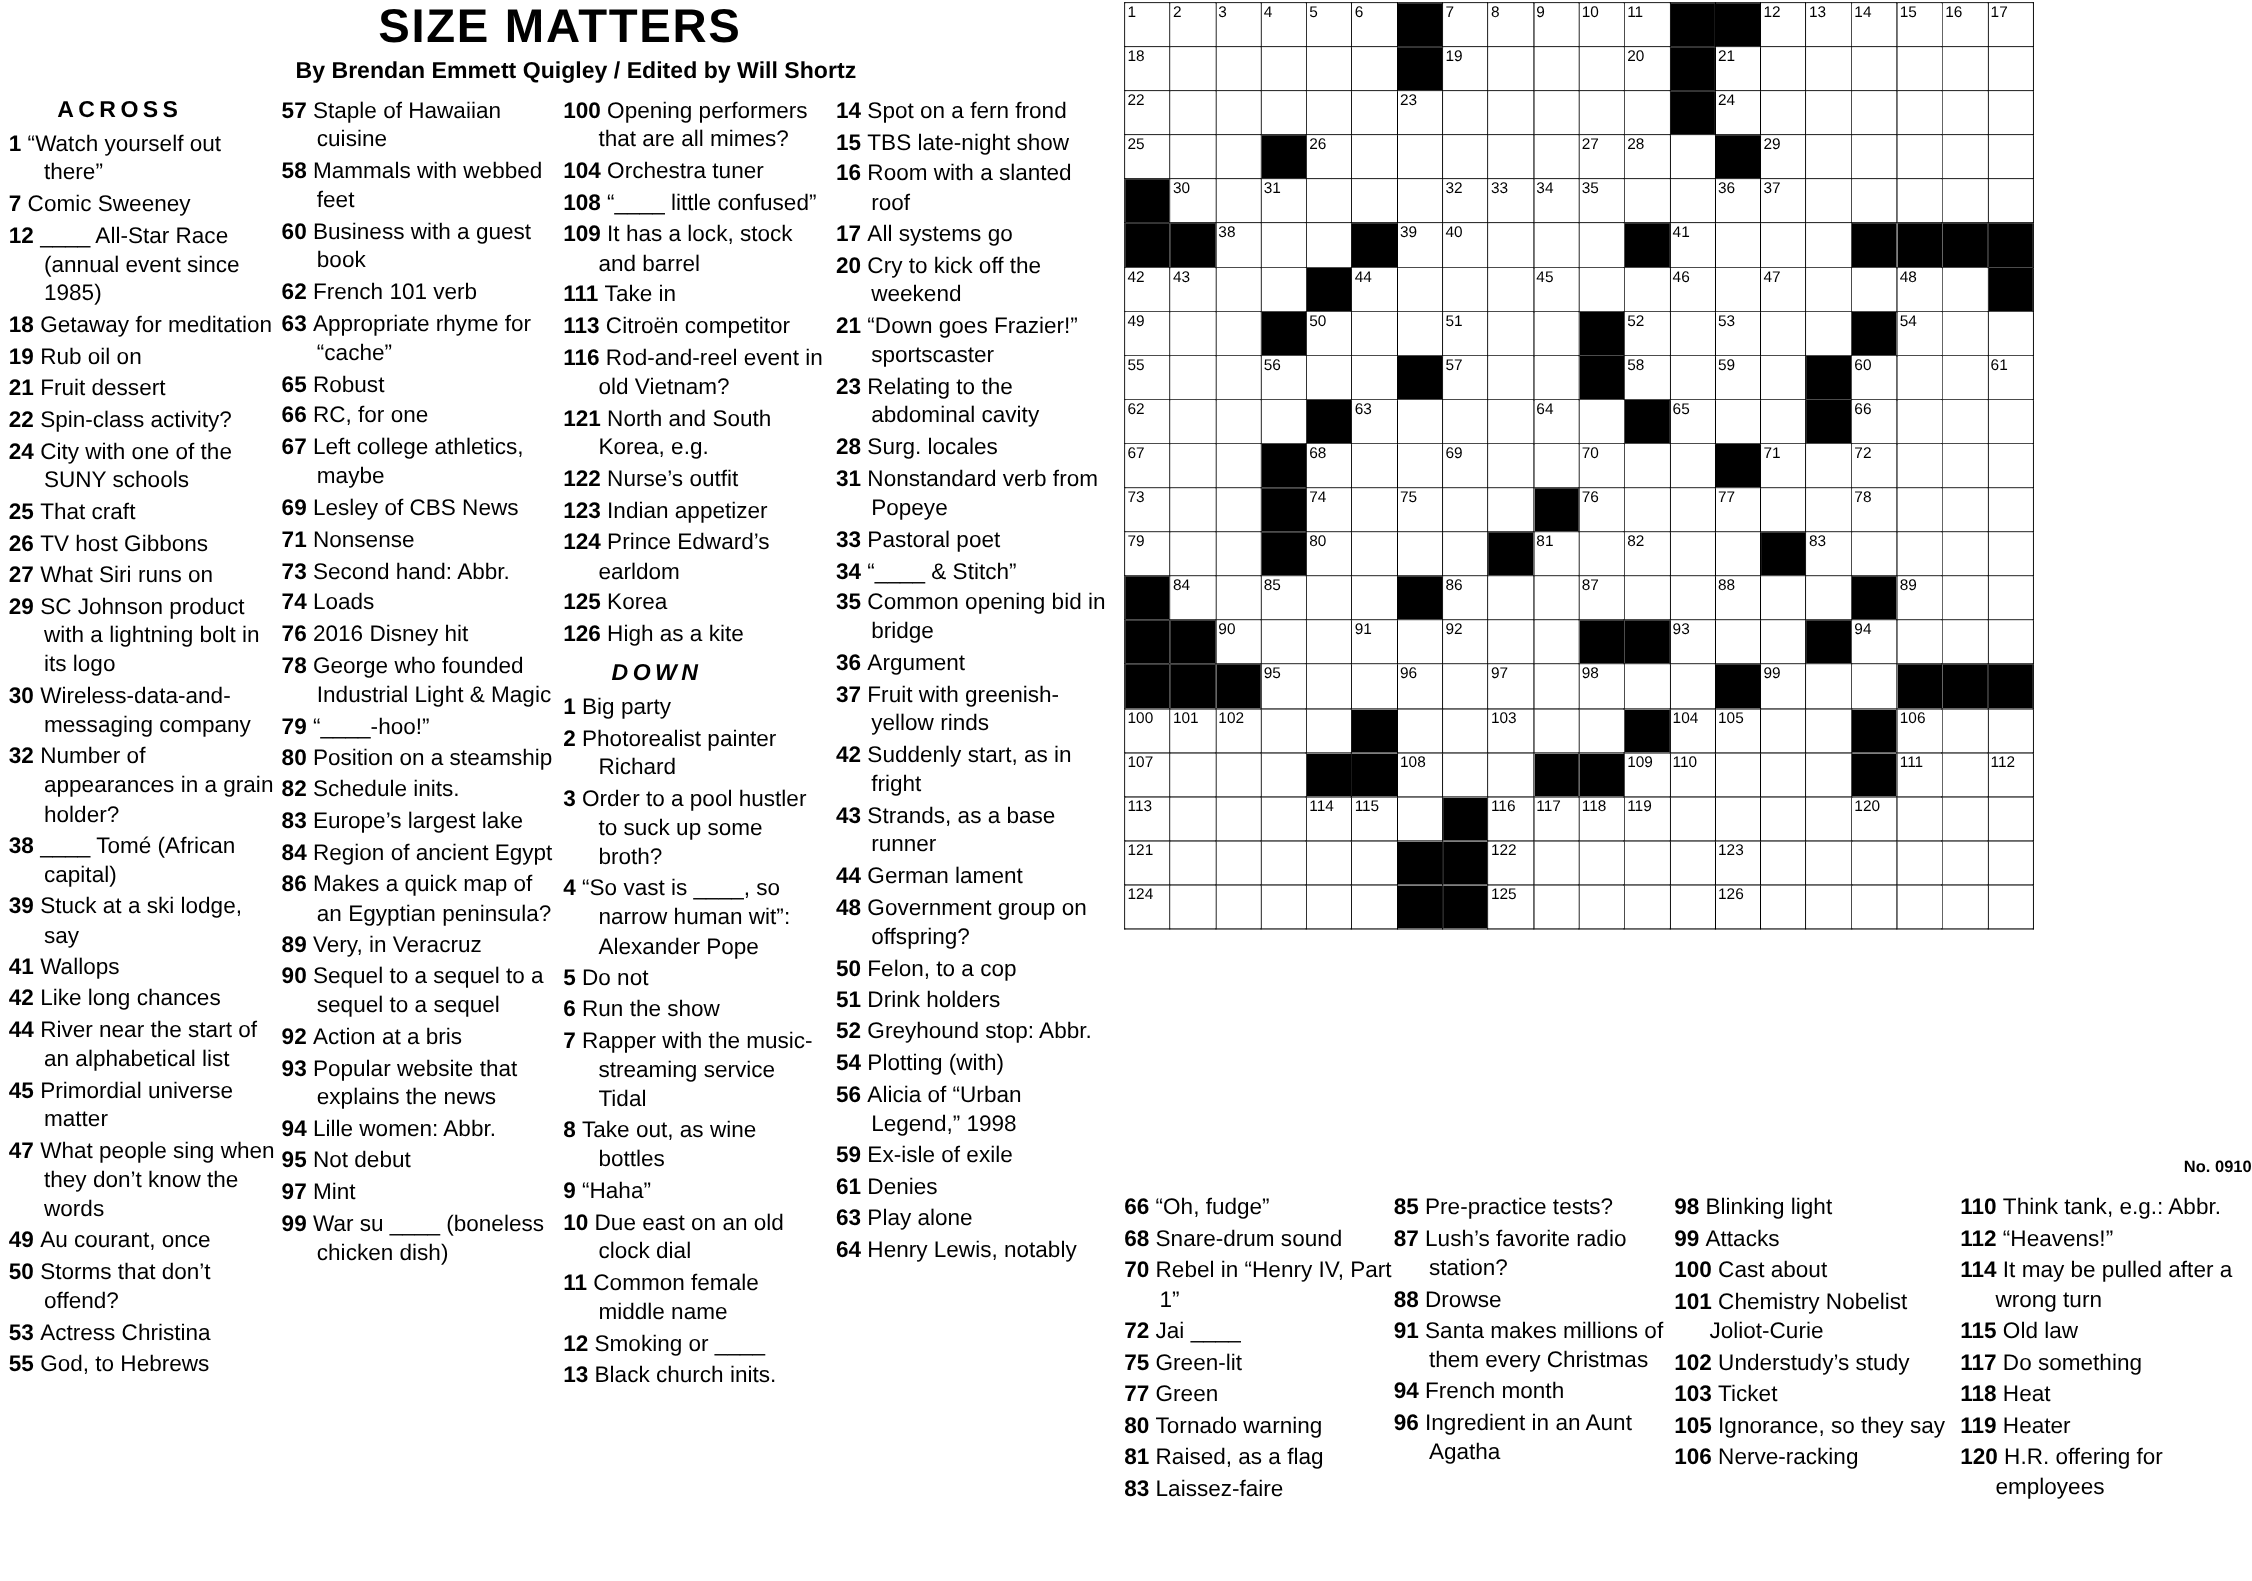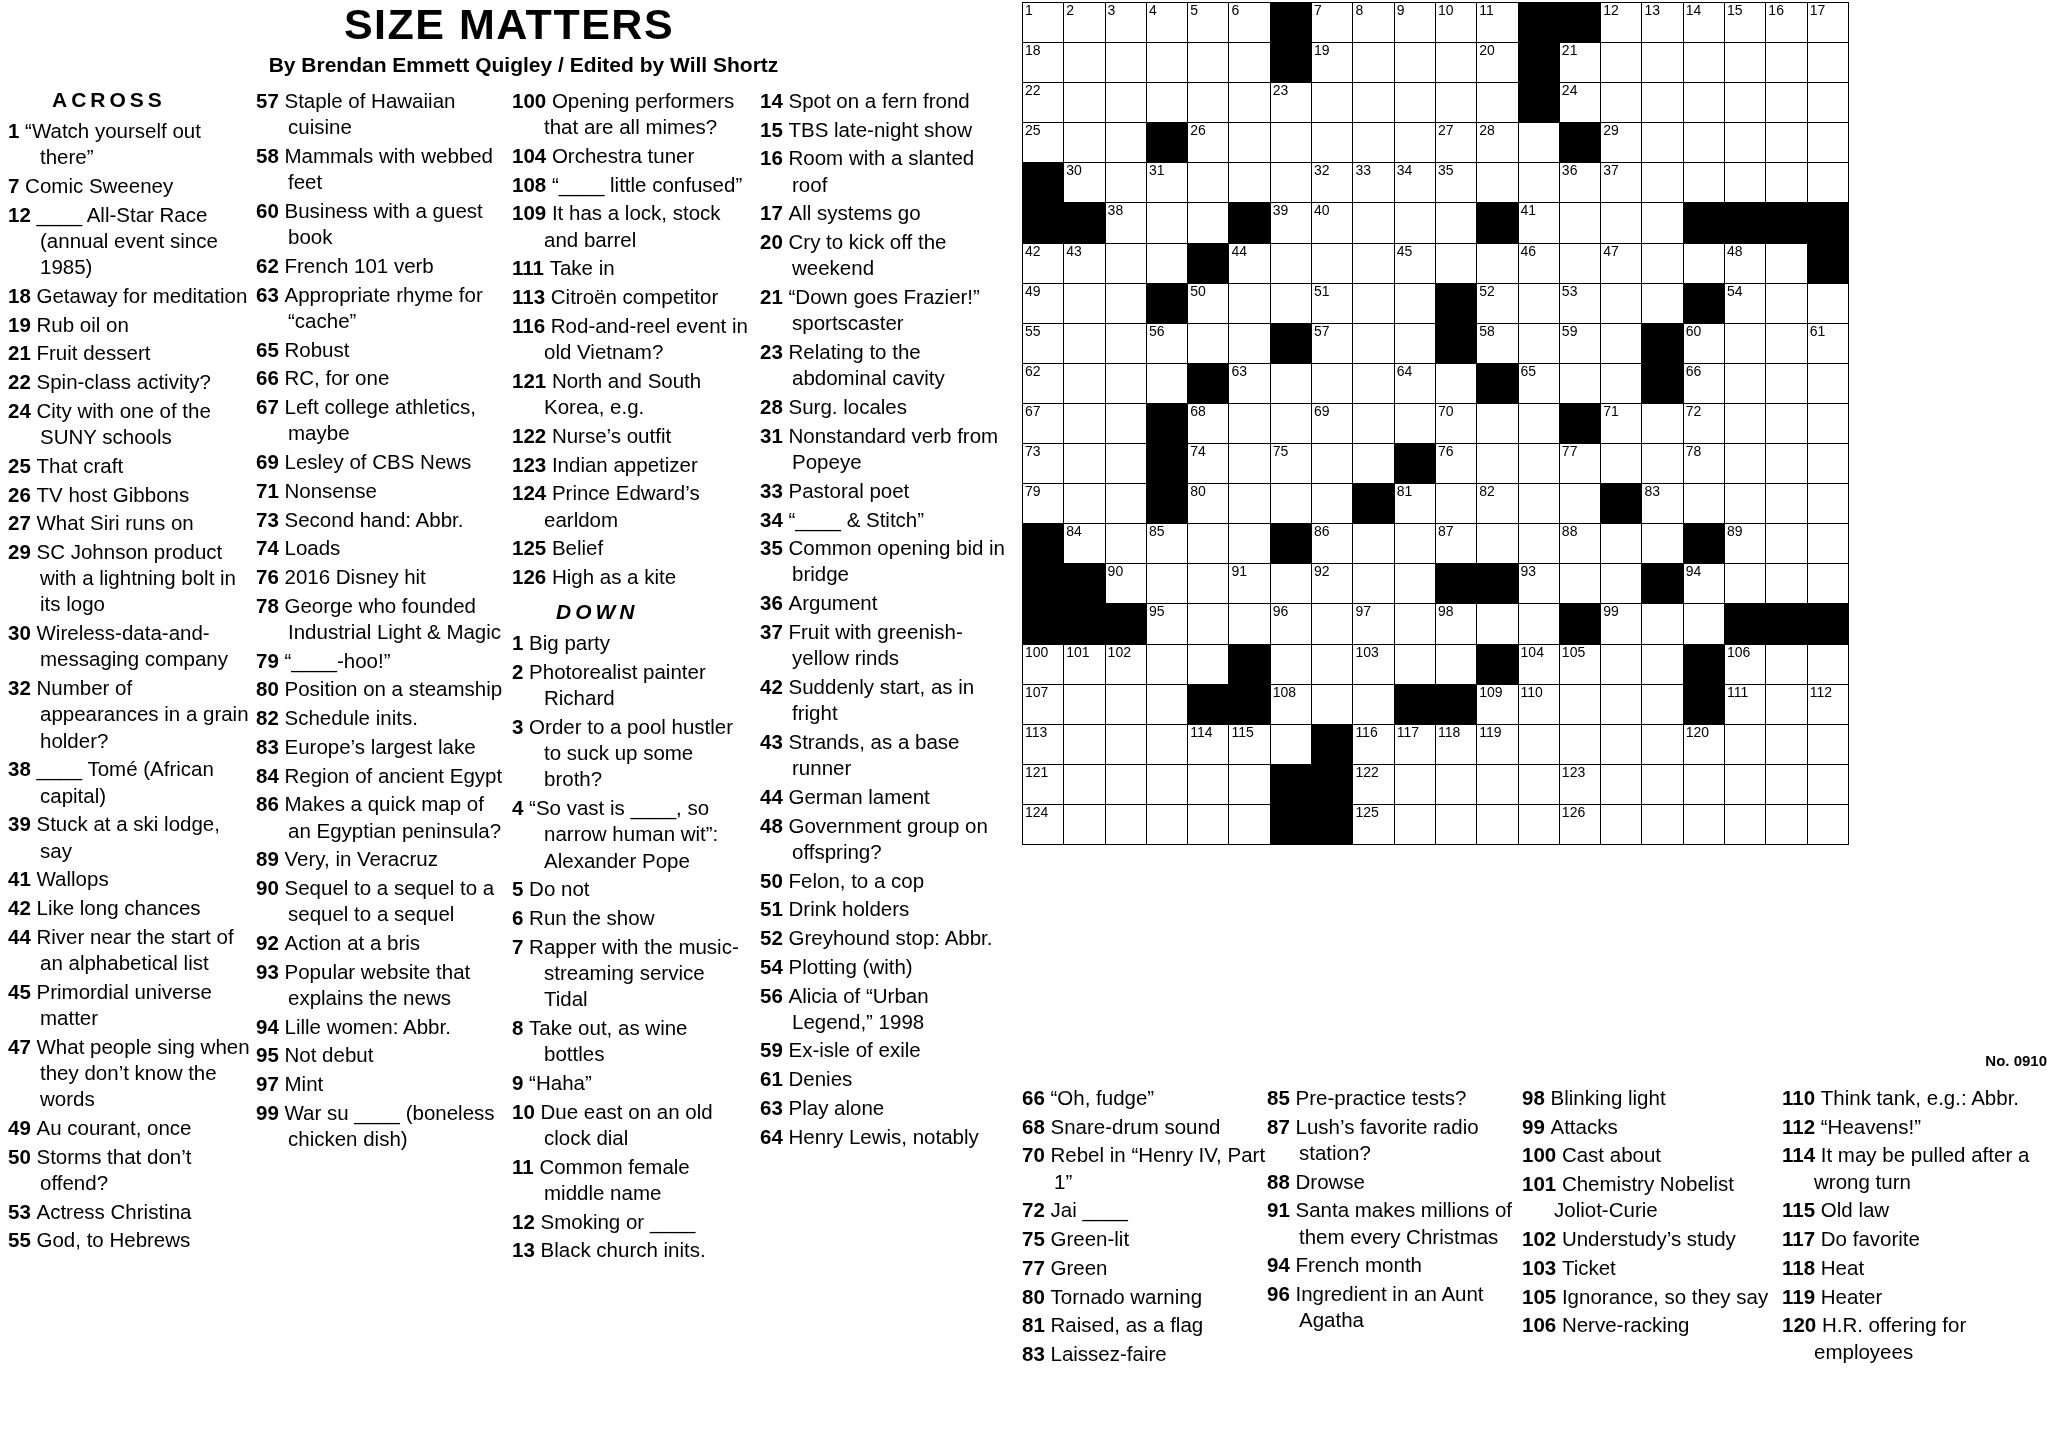--- a/index.html
+++ b/index.html
@@ -125,21 +125,21 @@
             <div class="clue"><span class="n">104 </span><span class="t">Orchestra tuner</span></div>
             <div class="clue"><span class="n">108 </span><span class="t">“____ little confused”</span></div>
             <div class="clue"><span class="n">109 </span><span class="t">It has a lock, stock and barrel</span></div>
             <div class="clue"><span class="n">111 </span><span class="t">Take in</span></div>
             <div class="clue"><span class="n">113 </span><span class="t">Citroën competitor</span></div>
             <div class="clue"><span class="n">116 </span><span class="t">Rod-and-reel event in old Vietnam?</span></div>
             <div class="clue"><span class="n">121 </span><span class="t">North and South Korea, e.g.</span></div>
             <div class="clue"><span class="n">122 </span><span class="t">Nurse’s outfit</span></div>
             <div class="clue"><span class="n">123 </span><span class="t">Indian appetizer</span></div>
             <div class="clue"><span class="n">124 </span><span class="t">Prince Edward’s earldom</span></div>
-            <div class="clue"><span class="n">125 </span><span class="t">Belief</span></div>
+            <div class="clue"><span class="n">125 </span><span class="t">Korea</span></div>
             <div class="clue"><span class="n">126 </span><span class="t">High as a kite</span></div>
           </div>
         <div class="secthead" style="margin-top:10px;font-style:italic;">DOWN</div>
         <div>
             <div class="clue"><span class="n">1 </span><span class="t">Big party</span></div>
             <div class="clue"><span class="n">2 </span><span class="t">Photorealist painter Richard</span></div>
             <div class="clue"><span class="n">3 </span><span class="t">Order to a pool hustler to suck up some broth?</span></div>
             <div class="clue"><span class="n">4 </span><span class="t">“So vast is ____, so narrow human wit”: Alexander Pope</span></div>
             <div class="clue"><span class="n">5 </span><span class="t">Do not</span></div>
             <div class="clue"><span class="n">6 </span><span class="t">Run the show</span></div>
@@ -944,21 +944,21 @@
           <div class="clue"><span class="n">105 </span><span class="t">Ignorance, so they say</span></div>
           <div class="clue"><span class="n">106 </span><span class="t">Nerve-racking</span></div>
         </div>
     </div>
     <div class="bcol b4">
       <div>
           <div class="clue"><span class="n">110 </span><span class="t">Think tank, e.g.: Abbr.</span></div>
           <div class="clue"><span class="n">112 </span><span class="t">“Heavens!”</span></div>
           <div class="clue"><span class="n">114 </span><span class="t">It may be pulled after a wrong turn</span></div>
           <div class="clue"><span class="n">115 </span><span class="t">Old law</span></div>
-          <div class="clue"><span class="n">117 </span><span class="t">Do favorite</span></div>
+          <div class="clue"><span class="n">117 </span><span class="t">Do something</span></div>
           <div class="clue"><span class="n">118 </span><span class="t">Heat</span></div>
           <div class="clue"><span class="n">119 </span><span class="t">Heater</span></div>
           <div class="clue"><span class="n">120 </span><span class="t">H.R. offering for employees</span></div>
         </div>
     </div>
   </div>
 
 </div>
 
 </body></html>

